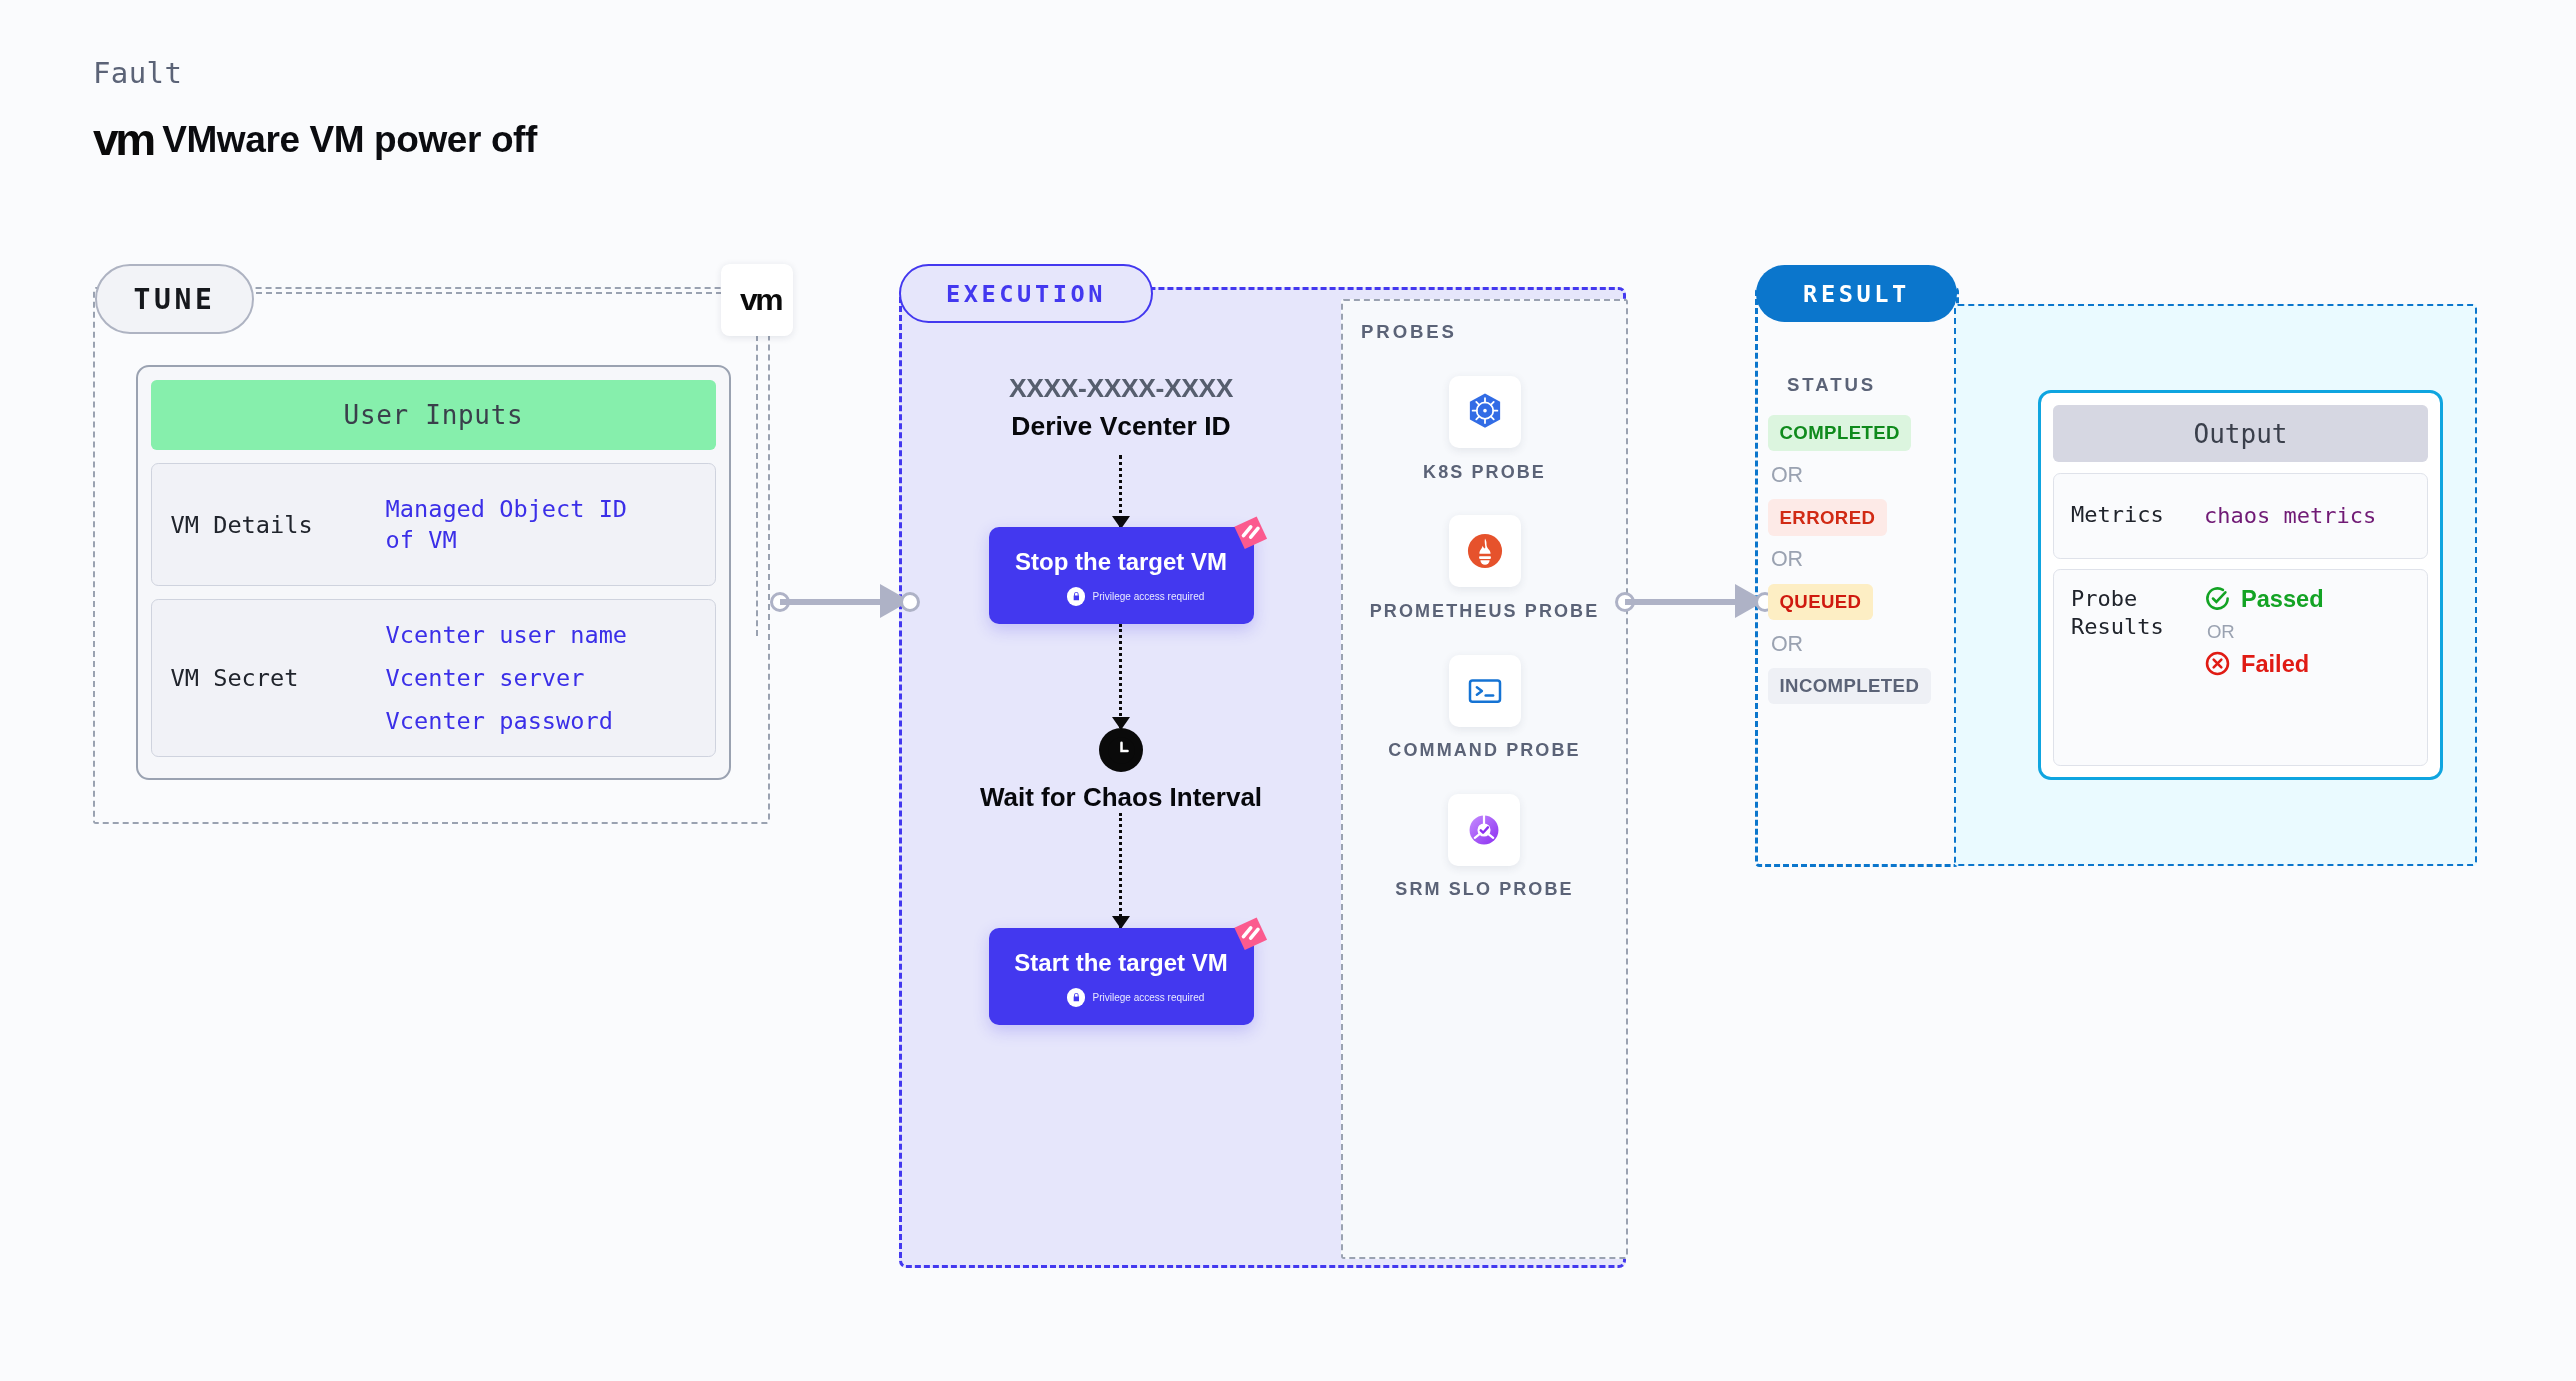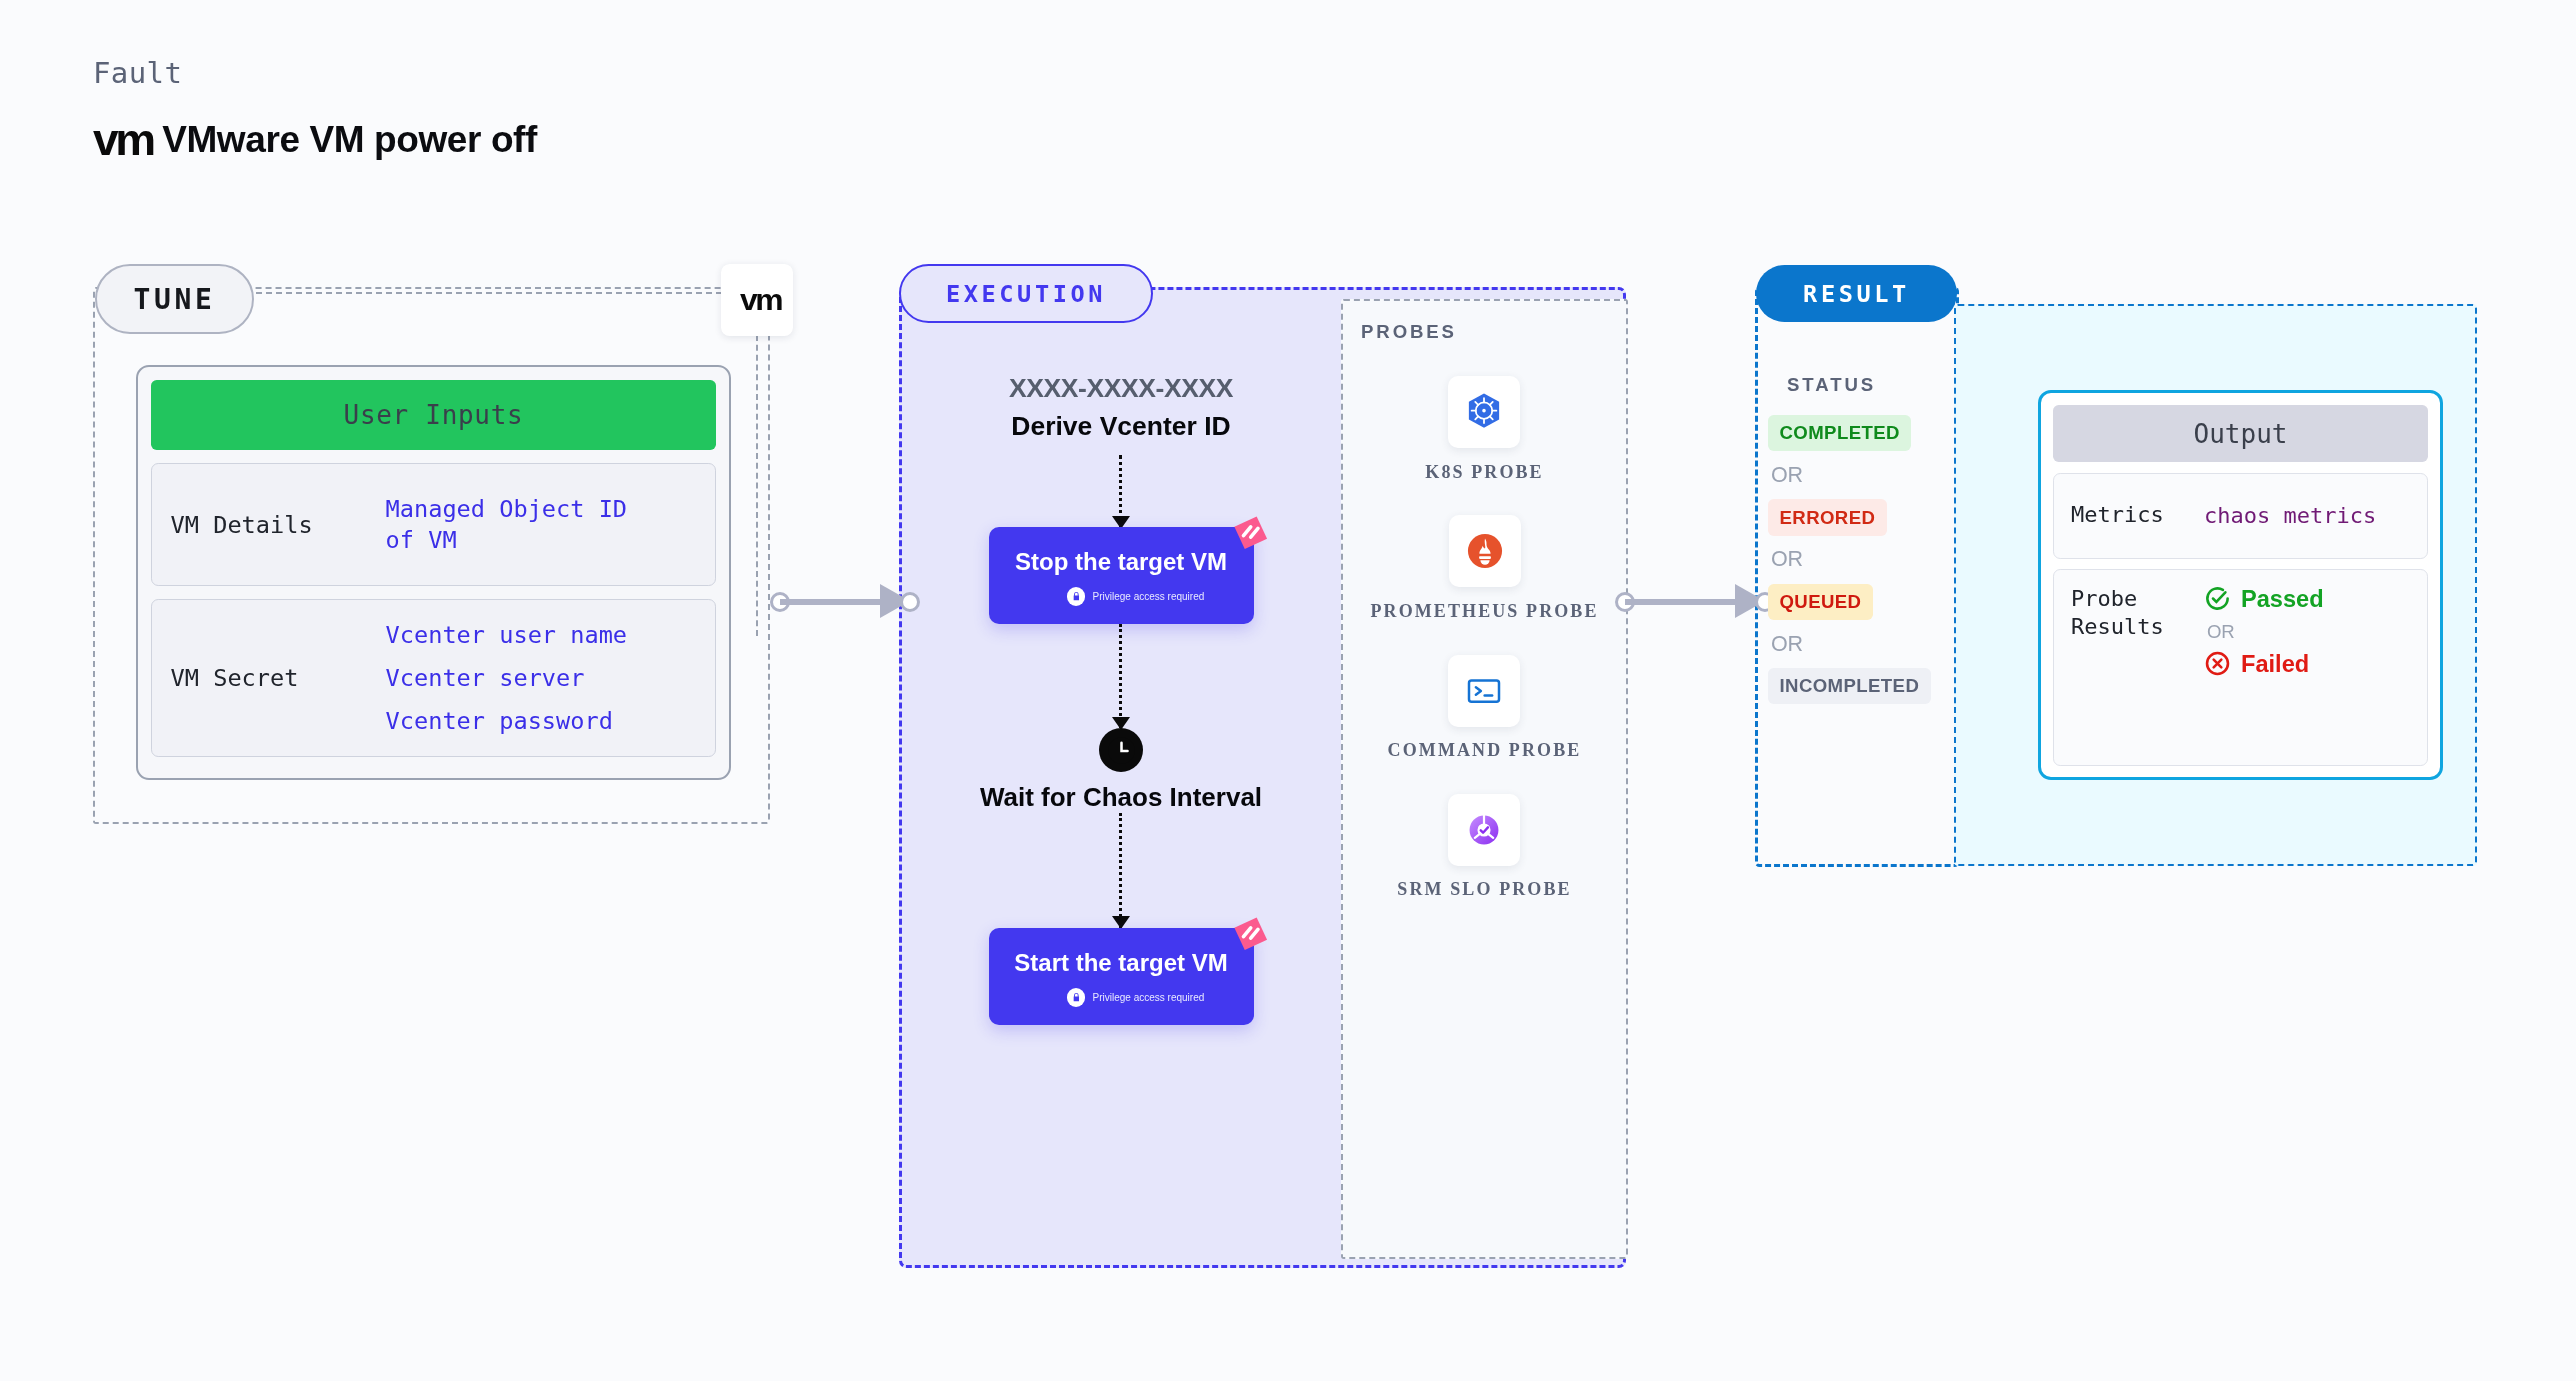--- a/index.html
+++ b/index.html
@@ -105,21 +105,21 @@
   }
 
   
   .ui-card {
     position: absolute; left: 136px; top: 365px;
     width: 595px; height: 415px;
     background: #f6f7fa; border: 2.9px solid #9aa2b1;
     border-radius: 13px; padding: 13px;
   }
   .ui-header {
-    height: 70px; background: #22c55e; border-radius: 5.7px;
+    height: 70px; background: #86efac; border-radius: 5.7px;
     display: flex; align-items: center; justify-content: center;
     font-family: "DejaVu Sans Mono", monospace;
     font-size: 26px; color: #3a3f4b; letter-spacing: 0.7px;
   }
   .ui-row {
     margin-top: 13px; background: #f1f2f7;
     border: 1.4px solid #cfd3de; border-radius: 7.2px;
     display: flex; align-items: center; padding: 15.8px 18.6px;
   }
   .ui-row.r1 { height: 123px; }
@@ -199,21 +199,21 @@
 
   
   .probes-title {
     position: absolute; left: 1361px; top: 321px;
     font-size: 18.6px; font-weight: 700; color: #5b6377; letter-spacing: 2.9px;
   }
   .probe-list {
     position: absolute; left: 1341px; top: 376px; width: 287px;
     display: flex; flex-direction: column; align-items: center; gap: 31.5px;
   }
-  .probe-item { display: flex; flex-direction: column; align-items: center; font-family: Liberation Serif, serif; }
+  .probe-item { display: flex; flex-direction: column; align-items: center; }
   .probe-tile {
     width: 72px; height: 72px; background: #ffffff;
     border-radius: 10px; display: flex; align-items: center;
     justify-content: center;
     box-shadow: 0 2.1px 8.6px rgba(40,50,80,0.09);
   }
   .probe-label {
     margin-top: 11.5px; text-align: center; font-size: 18px;
     font-weight: 700; color: #5b6377; letter-spacing: 2.1px; line-height: 1.35;
   }

